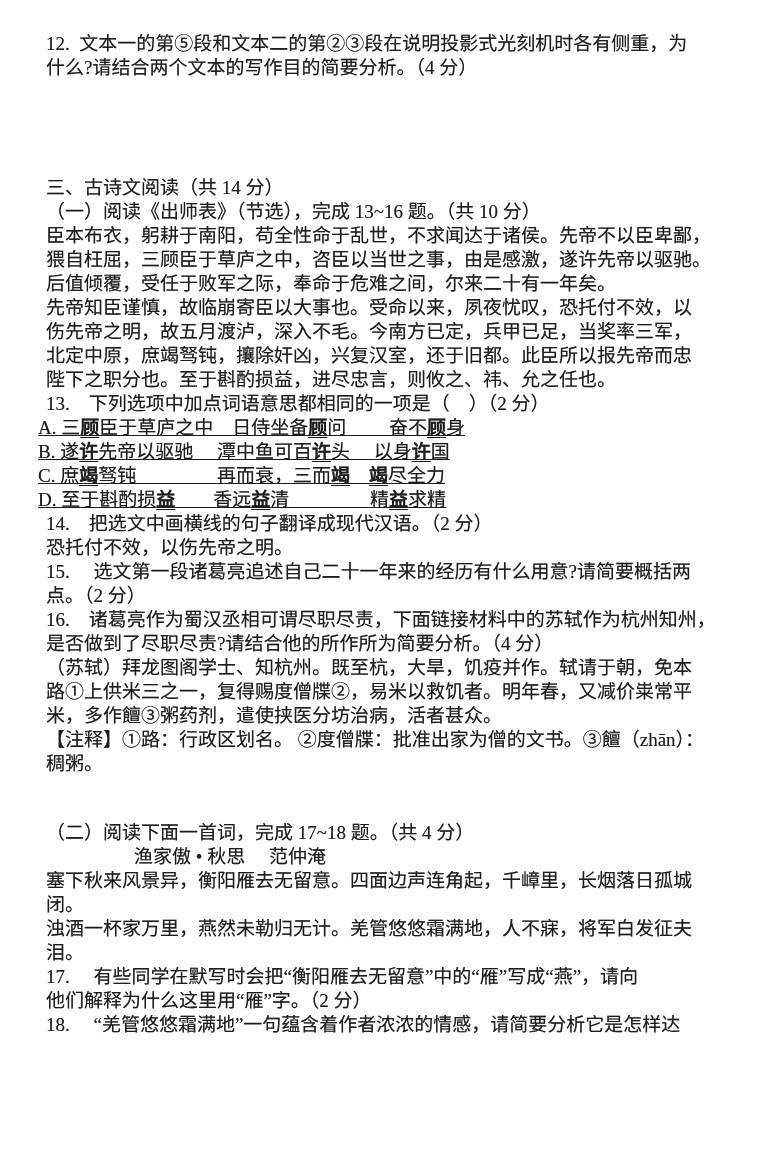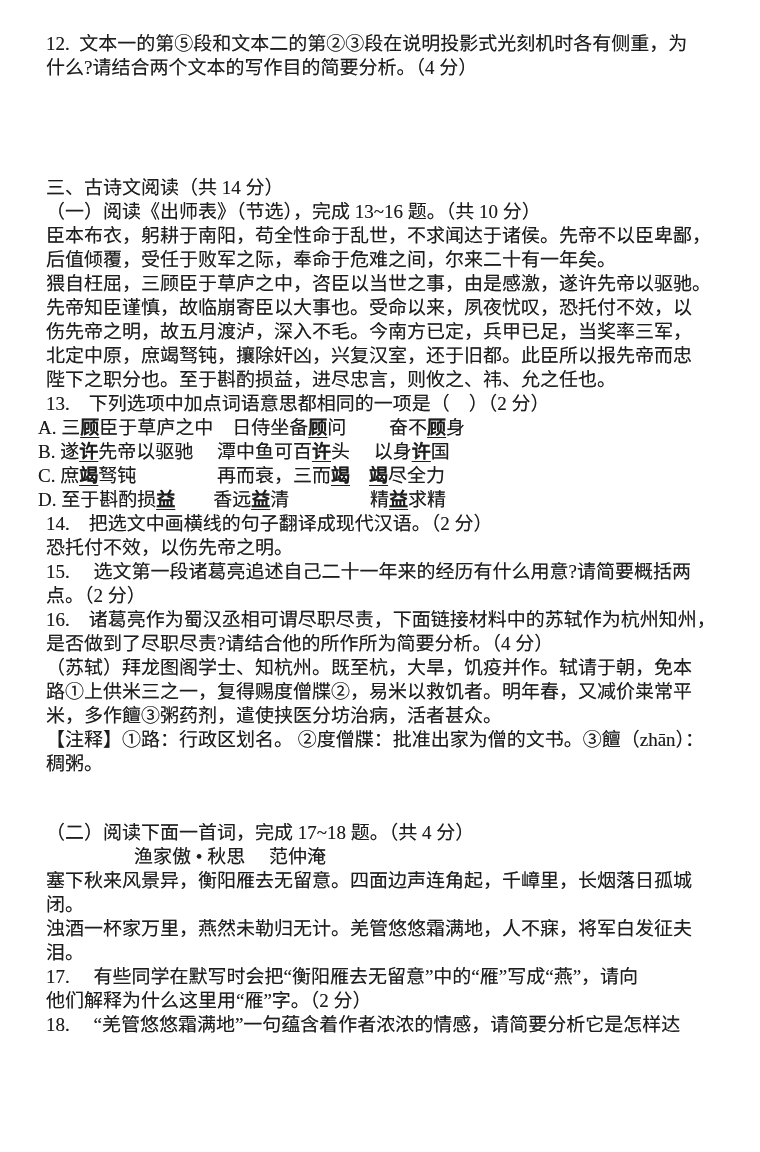--- a/index.html
+++ b/index.html
@@ -23,21 +23,21 @@
     line-height: 24px;
     text-shadow: 0 0 0.6px rgba(20,20,20,0.5);
   }
   .line {
     white-space: pre;
     height: 24px;
   }
   .sec3 { margin-top: 96px; }
   .part2 { margin-top: 45px; }
   .poem-title { padding-left: 88px; }
-  .option { margin-left: -8px; }
+  .option { margin-left: -8px; text-decoration: underline; }
   .em-dot {
     font-weight: bold;
     text-decoration: underline;
     text-underline-offset: 3px;
   }
 </style>
 </head>
 <body>
 
 <div class="page">
@@ -45,22 +45,22 @@
   <section>
     <div class="line">12.  文本一的第⑤段和文本二的第②③段在说明投影式光刻机时各有侧重，为</div>
     <div class="line">什么?请结合两个文本的写作目的简要分析。（4 分）</div>
   </section>
 
   <section class="sec3">
     <div class="line">三、古诗文阅读（共 14 分）</div>
     <div class="line">（一）阅读《出师表》（节选），完成 13~16 题。（共 10 分）</div>
 
     <div class="line">臣本布衣，躬耕于南阳，苟全性命于乱世，不求闻达于诸侯。先帝不以臣卑鄙，</div>
+    <div class="line">猥自枉屈，三顾臣于草庐之中，咨臣以当世之事，由是感激，遂许先帝以驱驰。</div>
     <div class="line">后值倾覆，受任于败军之际，奉命于危难之间，尔来二十有一年矣。</div>
-    <div class="line">猥自枉屈，三顾臣于草庐之中，咨臣以当世之事，由是感激，遂许先帝以驱驰。</div>
     <div class="line">先帝知臣谨慎，故临崩寄臣以大事也。受命以来，夙夜忧叹，恐托付不效，以</div>
     <div class="line">伤先帝之明，故五月渡泸，深入不毛。今南方已定，兵甲已足，当奖率三军，</div>
     <div class="line">北定中原，庶竭驽钝，攘除奸凶，兴复汉室，还于旧都。此臣所以报先帝而忠</div>
     <div class="line">陛下之职分也。至于斟酌损益，进尽忠言，则攸之、祎、允之任也。</div>
 
     <div class="line">13.　下列选项中加点词语意思都相同的一项是（　）（2 分）</div>
     <div class="line option"><span>A. 三</span><span class="em-dot">顾</span><span>臣于草庐之中　日侍坐备</span><span class="em-dot">顾</span><span>问　　 奋不</span><span class="em-dot">顾</span><span>身</span></div>
     <div class="line option"><span>B. 遂</span><span class="em-dot">许</span><span>先帝以驱驰　 潭中鱼可百</span><span class="em-dot">许</span><span>头　 以身</span><span class="em-dot">许</span><span>国</span></div>
     <div class="line option"><span>C. 庶</span><span class="em-dot">竭</span><span>驽钝　　　　 再而衰，三而</span><span class="em-dot">竭</span><span>　</span><span class="em-dot">竭</span><span>尽全力</span></div>
     <div class="line option"><span>D. 至于斟酌损</span><span class="em-dot">益</span><span>　　香远</span><span class="em-dot">益</span><span>清　　　　 精</span><span class="em-dot">益</span><span>求精</span></div>

